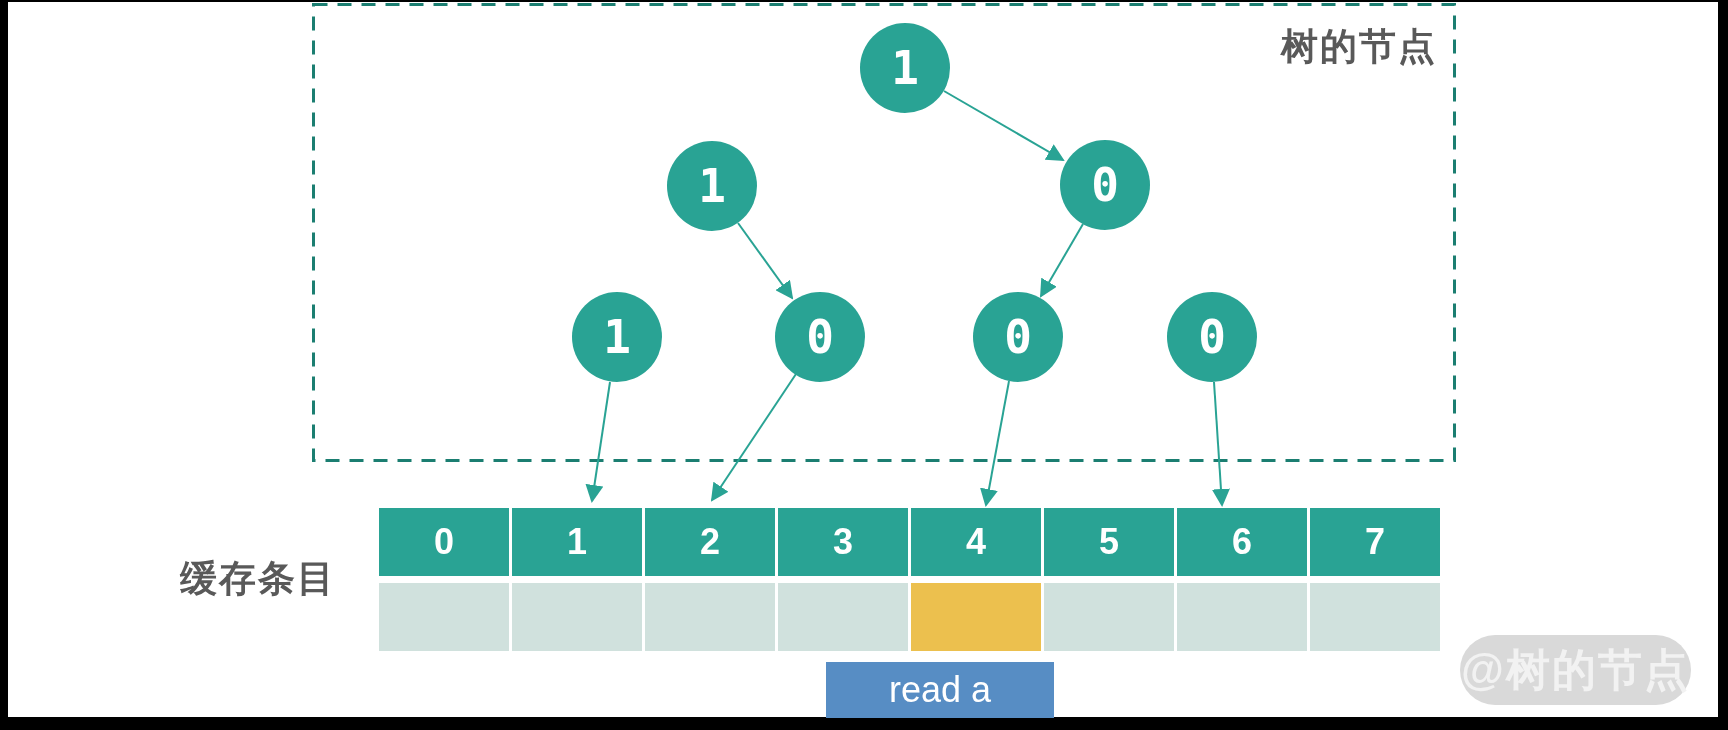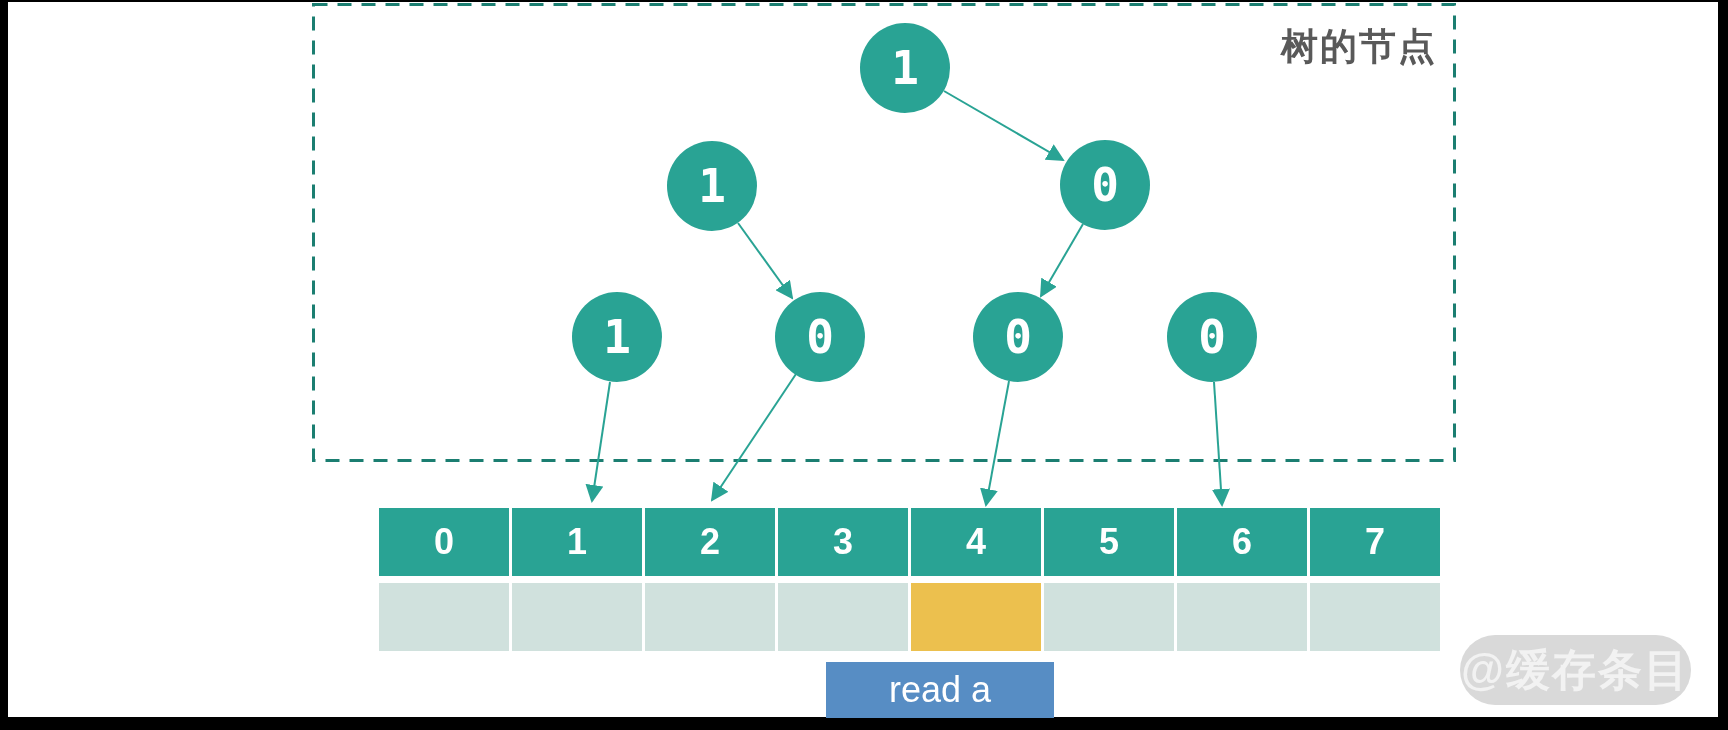--- a/index.html
+++ b/index.html
@@ -61,20 +61,21 @@
   <div id="nodes">
       <div class="tree-node" style="left: 860px; top: 23px; background: rgb(41, 163, 148);">1</div>
       <div class="tree-node" style="left: 667px; top: 141px; background: rgb(41, 163, 148);">1</div>
       <div class="tree-node" style="left: 1060px; top: 140px; background: rgb(41, 163, 148);">0</div>
       <div class="tree-node" style="left: 572px; top: 292px; background: rgb(41, 163, 148);">1</div>
       <div class="tree-node" style="left: 775px; top: 292px; background: rgb(41, 163, 148);">0</div>
       <div class="tree-node" style="left: 973px; top: 292px; background: rgb(41, 163, 148);">0</div>
       <div class="tree-node" style="left: 1167px; top: 292px; background: rgb(41, 163, 148);">0</div>
     </div>
 
+  <div class="big-label" style="left: 180px; top: 554px; color: rgb(89, 89, 89);">缓存条目</div>
 
   <div id="cache-array">
       <div class="hdr-cell" style="left: 379px; top: 508px; width: 130px; background: rgb(41, 163, 148);">0</div>
       <div class="body-cell" style="left: 379px; top: 583px; width: 130px; background: rgb(208, 225, 221);"></div>
       <div class="hdr-cell" style="left: 512px; top: 508px; width: 130px; background: rgb(41, 163, 148);">1</div>
       <div class="body-cell" style="left: 512px; top: 583px; width: 130px; background: rgb(208, 225, 221);"></div>
       <div class="hdr-cell" style="left: 645px; top: 508px; width: 130px; background: rgb(41, 163, 148);">2</div>
       <div class="body-cell" style="left: 645px; top: 583px; width: 130px; background: rgb(208, 225, 221);"></div>
       <div class="hdr-cell" style="left: 778px; top: 508px; width: 130px; background: rgb(41, 163, 148);">3</div>
       <div class="body-cell" style="left: 778px; top: 583px; width: 130px; background: rgb(208, 225, 221);"></div>
@@ -83,15 +84,15 @@
       <div class="hdr-cell" style="left: 1044px; top: 508px; width: 130px; background: rgb(41, 163, 148);">5</div>
       <div class="body-cell" style="left: 1044px; top: 583px; width: 130px; background: rgb(208, 225, 221);"></div>
       <div class="hdr-cell" style="left: 1177px; top: 508px; width: 130px; background: rgb(41, 163, 148);">6</div>
       <div class="body-cell" style="left: 1177px; top: 583px; width: 130px; background: rgb(208, 225, 221);"></div>
       <div class="hdr-cell" style="left: 1310px; top: 508px; width: 130px; background: rgb(41, 163, 148);">7</div>
       <div class="body-cell" style="left: 1310px; top: 583px; width: 130px; background: rgb(208, 225, 221);"></div>
     </div>
 
   <div id="read-a" style="left: 819px; top: 662px; width: 228px; height: 56px; background: rgb(87, 141, 196);">read a</div>
 
-  <div id="watermark" style="left: 1460px; top: 635px; width: 231px; height: 70px; background: rgb(217, 217, 217); color: rgb(242, 242, 242);">@缓存条目</div>
+  <div id="watermark" style="left: 1460px; top: 635px; width: 231px; height: 70px; background: rgb(217, 217, 217); color: rgb(242, 242, 242);">@树的节点</div>
 
 </div>
 
 </body></html>

